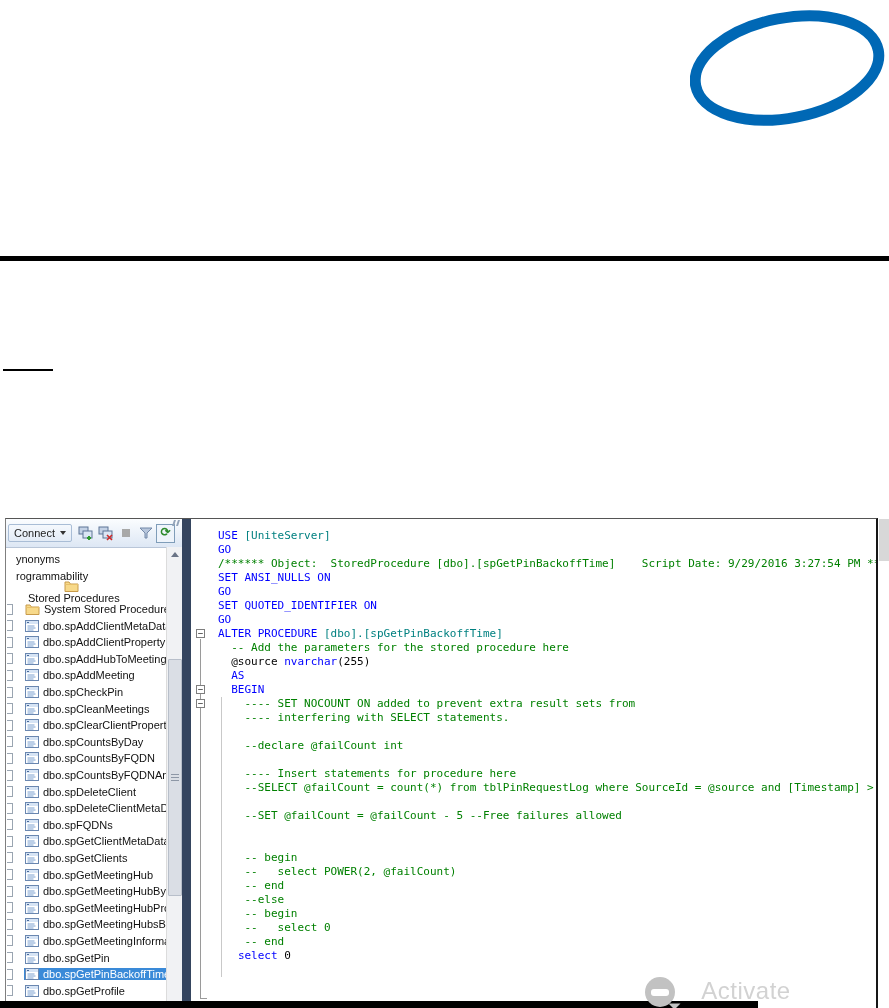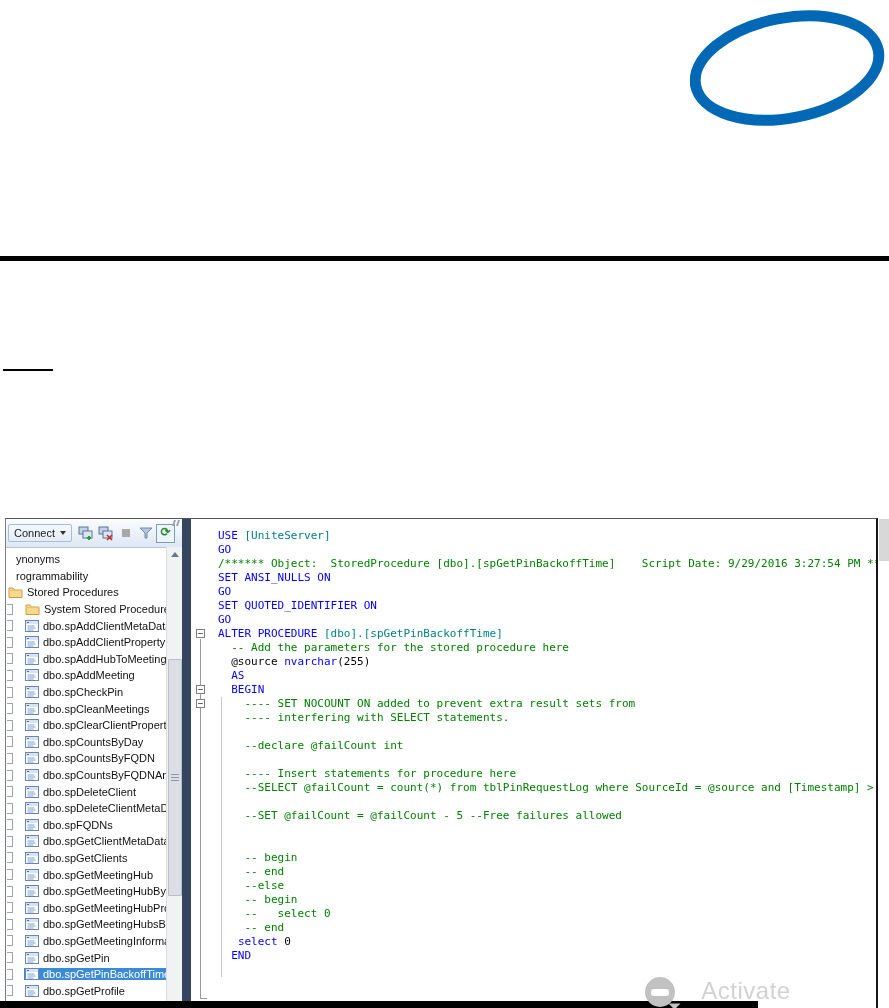--- a/index.html
+++ b/index.html
@@ -140,21 +140,21 @@
             <span class="hl" style="margin-left: 5px;">
               <span class="tlabel">ynonyms</span>
             </span>
           </div>
           <div class="trow">
             <span class="hl" style="margin-left: 5px;">
               <span class="tlabel">rogrammability</span>
             </span>
           </div>
           <div class="trow">
-            <span class="hl" style="margin-left: 1px;">
+            <span class="hl" style="margin-left: 17px; flex-direction: column;">
               <span class="ti">
                 <svg width="15" height="12" viewBox="0 0 15 12">
                   <path d="M1 2 h4 l1.5 2 H14 v7.5 H1 z" fill="#f7d98a" stroke="#c89b4a"></path>
                   <path d="M1 4.5 H14" stroke="#e7c06a"></path>
                 </svg>
               </span>
               <span class="tlabel">Stored Procedures</span>
             </span>
           </div>
           <div class="trow">
@@ -540,27 +540,27 @@
         <div class="cl"><span class="ct"></span></div>
         <div class="cl"><span class="ct"><span class="c-c">    --declare @failCount int</span></span></div>
         <div class="cl"><span class="ct"></span></div>
         <div class="cl"><span class="ct"><span class="c-c">    ---- Insert statements for procedure here</span></span></div>
         <div class="cl"><span class="ct"><span class="c-c">    --SELECT @failCount = count(*) from tblPinRequestLog where SourceId = @source and [Timestamp] &gt; DATEADD</span></span></div>
         <div class="cl"><span class="ct"></span></div>
         <div class="cl"><span class="ct"><span class="c-c">    --SET @failCount = @failCount - 5 --Free failures allowed</span></span></div>
         <div class="cl"><span class="ct"></span></div>
         <div class="cl"><span class="ct"></span></div>
         <div class="cl"><span class="ct"><span class="c-c">    -- begin</span></span></div>
+        <div class="cl"><span class="ct"><span class="c-c">    --   select POWER(2, @failCount)</span></span></div>
         <div class="cl"><span class="ct"><span class="c-c">    -- end</span></span></div>
         <div class="cl"><span class="ct"><span class="c-c">    --else</span></span></div>
         <div class="cl"><span class="ct"><span class="c-c">    -- begin</span></span></div>
         <div class="cl"><span class="ct"><span class="c-c">    --   select 0</span></span></div>
         <div class="cl"><span class="ct"><span class="c-c">    -- end</span></span></div>
         <div class="cl"><span class="ct"><span class="c-d">   </span><span class="c-k">select</span><span class="c-d"> 0</span></span></div>
-        <div class="cl"><span class="ct"><span class="c-k">  END</span></span></div>
       </div>
   </div>
 
   <div class="rstrip"></div>
 
   <div class="bbar"></div>
 
   <div class="wm">
     <span class="wm-ic">
       <span class="wm-circle"></span>

